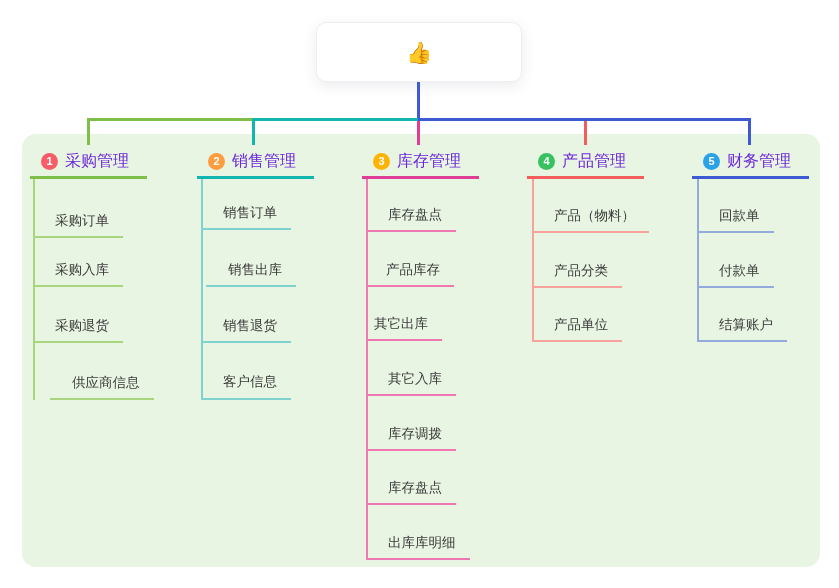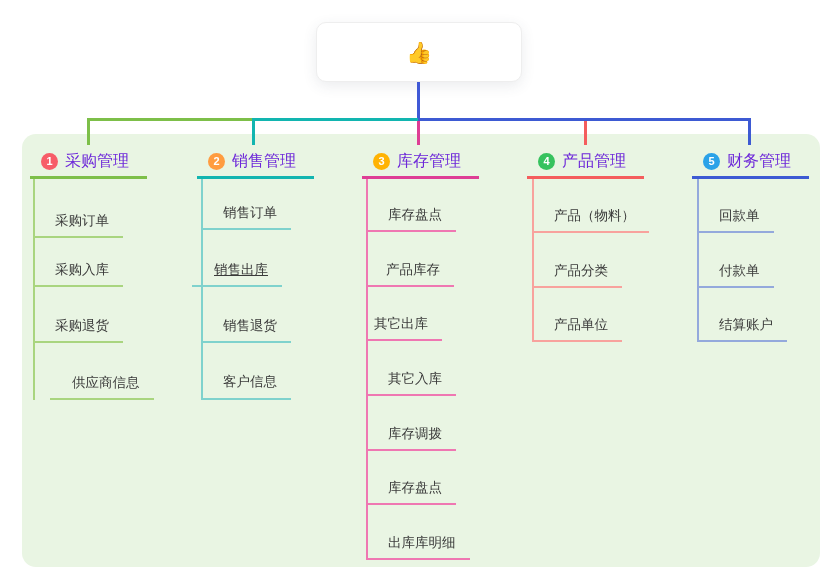--- a/index.html
+++ b/index.html
@@ -63,21 +63,21 @@
       <div class="child-item" style="left: 33px; top: 211px; border-bottom-color: rgb(169, 213, 127);">采购订单</div>
       <div class="child-item" style="left: 33px; top: 260px; border-bottom-color: rgb(169, 213, 127);">采购入库</div>
       <div class="child-item" style="left: 33px; top: 316px; border-bottom-color: rgb(169, 213, 127);">采购退货</div>
       <div class="child-item" style="left: 33px; top: 373px; border-bottom-color: rgb(169, 213, 127); margin-left: 17px;">供应商信息</div>
       <div class="branch-header" style="left: 197px; border-bottom-color: rgb(18, 181, 176);">
         <span class="badge" style="background: rgb(255, 156, 64);">2</span>
         <span class="branch-label">销售管理</span>
       </div>
       <div class="child-line" style="left: 201px; top: 179px; height: 221px; background: rgb(127, 210, 205);"></div>
       <div class="child-item" style="left: 201px; top: 203px; border-bottom-color: rgb(127, 210, 205);">销售订单</div>
-      <div class="child-item" style="left: 192px; top: 260px; border-bottom-color: rgb(127, 210, 205); text-decoration: underline;">销售出库</div>
+      <div class="child-item" style="left: 206px; top: 260px; border-bottom-color: rgb(127, 210, 205);">销售出库</div>
       <div class="child-item" style="left: 201px; top: 316px; border-bottom-color: rgb(127, 210, 205);">销售退货</div>
       <div class="child-item" style="left: 201px; top: 373px; border-bottom-color: rgb(127, 210, 205); font-family: Liberation Mono, monospace;">客户信息</div>
       <div class="branch-header" style="left: 362px; border-bottom-color: rgb(222, 62, 149);">
         <span class="badge" style="background: rgb(255, 179, 3);">3</span>
         <span class="branch-label">库存管理</span>
       </div>
       <div class="child-line" style="left: 366px; top: 179px; height: 381px; background: rgb(239, 119, 178);"></div>
       <div class="child-item" style="left: 366px; top: 205px; border-bottom-color: rgb(239, 119, 178);">库存盘点</div>
       <div class="child-item" style="left: 366px; top: 260px; border-bottom-color: rgb(239, 119, 178); padding-left: 20px;">产品库存</div>
       <div class="child-item" style="left: 366px; top: 314px; border-bottom-color: rgb(239, 119, 178); padding-left: 8px;">其它出库</div>

